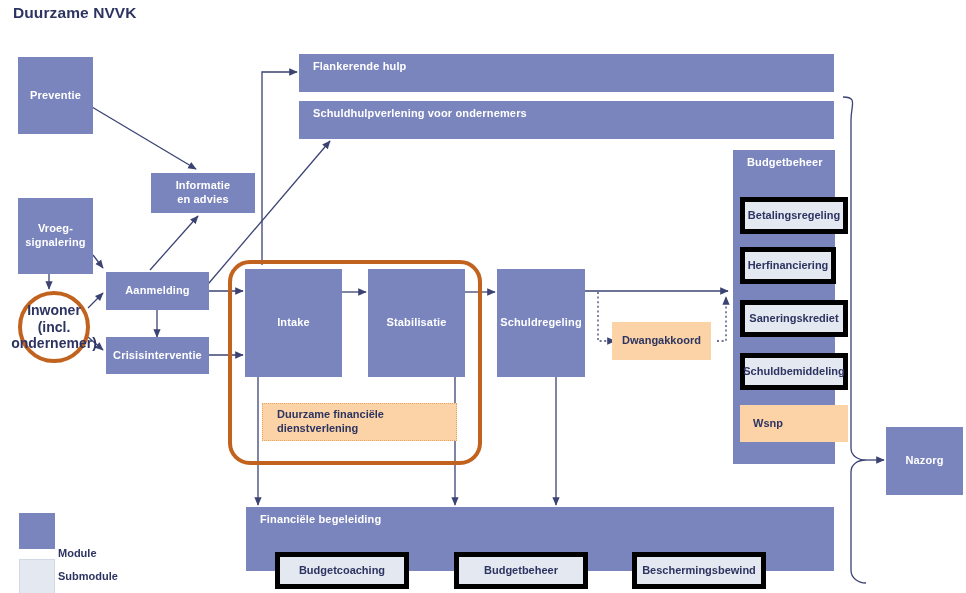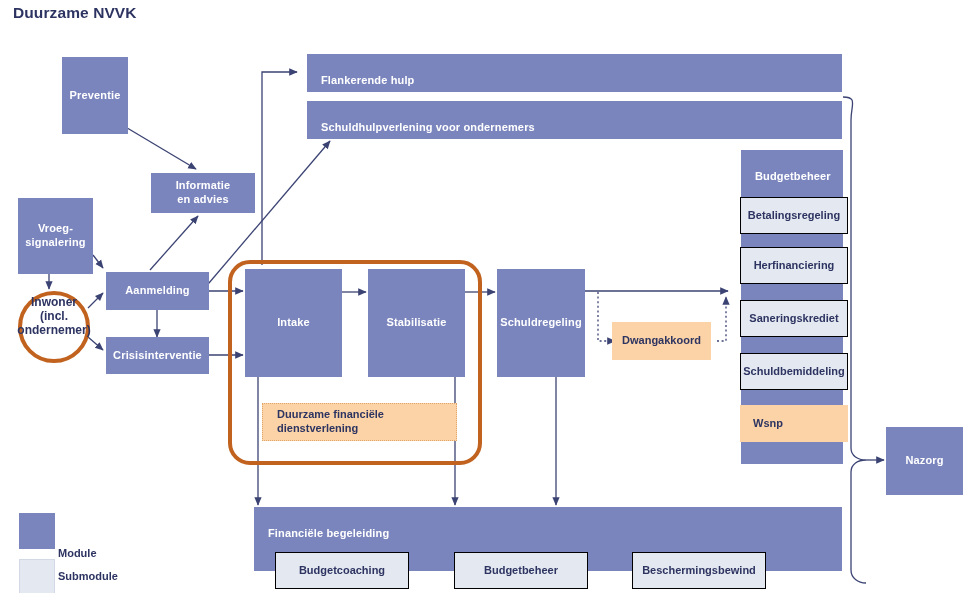--- a/index.html
+++ b/index.html
@@ -34,53 +34,53 @@
   .module {
     background: #7b85bd;
     color: #ffffff;
     font-size: 11px;
     font-weight: 600;
     letter-spacing: .15px;
   }
   .module.left-label {
     justify-content: flex-start;
     align-items: flex-start;
-    padding: 20px 0 0 14px;
+    padding: 6px 0 0 14px;
     text-align: left;
-    margin-left: 8px;
   }
   .submodule {
     background: #e4e8f0;
     color: #2d3461;
     font-size: 11px;
     font-weight: 600;
-    border: 1px solid #000000;
+    border: 5px solid #000000;
   }
   .accent-box {
     background: #fbd3a6;
     color: #2d3461;
     font-size: 11px;
     font-weight: 600;
   }
   .accent-box.dotted {
     border: 1px dotted #e0a368;
     justify-content: flex-start;
     padding-left: 14px;
     text-align: left;
   }
   .circle-node {
     position: absolute;
     box-sizing: border-box;
     border: 4px solid #c1631f;
     border-radius: 50%;
     display: flex;
+    align-items: center;
     justify-content: center;
     text-align: center;
     color: #2d3461;
-    font-size: 12px;
+    font-size: 14px;
     font-weight: 700;
     line-height: 1.18;
     background: #ffffff;
   }
   .group-outline {
     position: absolute;
     box-sizing: border-box;
     border: 4px solid #c1631f;
     border-radius: 22px;
     background: transparent;
@@ -171,21 +171,21 @@
       <path d="M843,97 C858,97 851,105 851,120
                L851,448 C851,456 858,460 866,460
                C858,460 851,464 851,472
                L851,570 C851,578 858,583 866,583"></path>
     </g>
     <g stroke="#3b4373" stroke-width="1.3" fill="none" marker-end="url(#ah)">
       <path d="M866,460 L884,460"></path>
     </g>
   </svg>
 
-  <div class="node module" style="left:18px; top:57px; width:66px; height:77px;margin-left:44px;">
+  <div class="node module" style="left:18px; top:57px; width:75px; height:77px;">
     <span>Preventie</span>
   </div>
 
   <div class="node module" style="left:18px; top:190px; width:75px; height:76px;margin-top:8px;">
     <span>
       <span>Vroeg-</span><br>
       <span>signalering</span>
     </span>
   </div>
 
@@ -243,21 +243,21 @@
   </div>
 
   <div class="node module left-label" style="left:733px; top:150px; width:102px; height:314px;">
     <span>Budgetbeheer</span>
   </div>
 
   <div class="node submodule" style="left:740px; top:197px; width:108px; height:37px;">
     <span>Betalingsregeling</span>
   </div>
 
-  <div class="node submodule" style="left:740px; top:247px; width:108px; height:37px;">
+  <div class="node submodule" style="left:740px; top:247px; width:96px; height:37px;">
     <span>Herfinanciering</span>
   </div>
 
   <div class="node submodule" style="left:740px; top:300px; width:108px; height:37px;">
     <span>Saneringskrediet</span>
   </div>
 
   <div class="node submodule" style="left:740px; top:353px; width:108px; height:37px;">
     <span>Schuldbemiddeling</span>
   </div>

